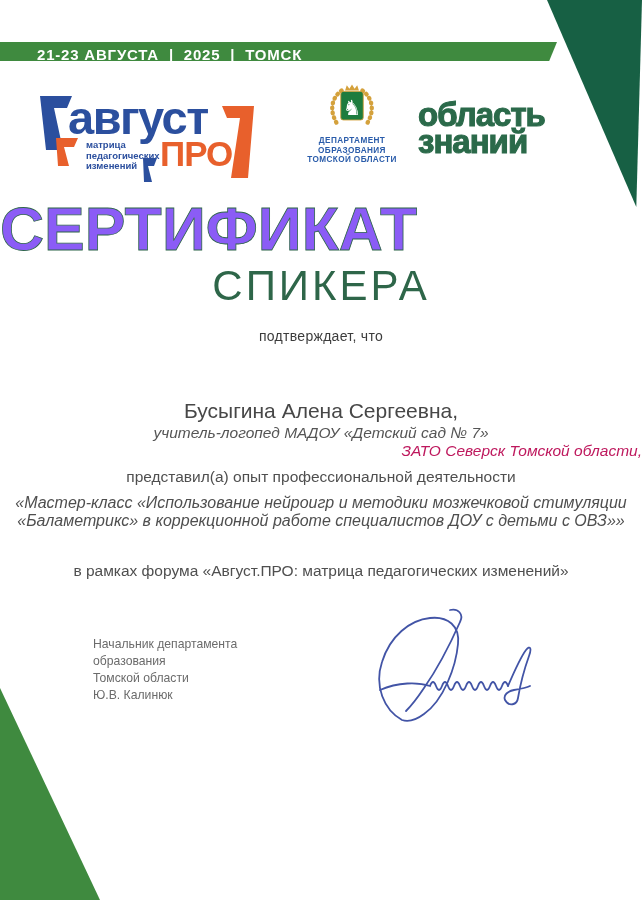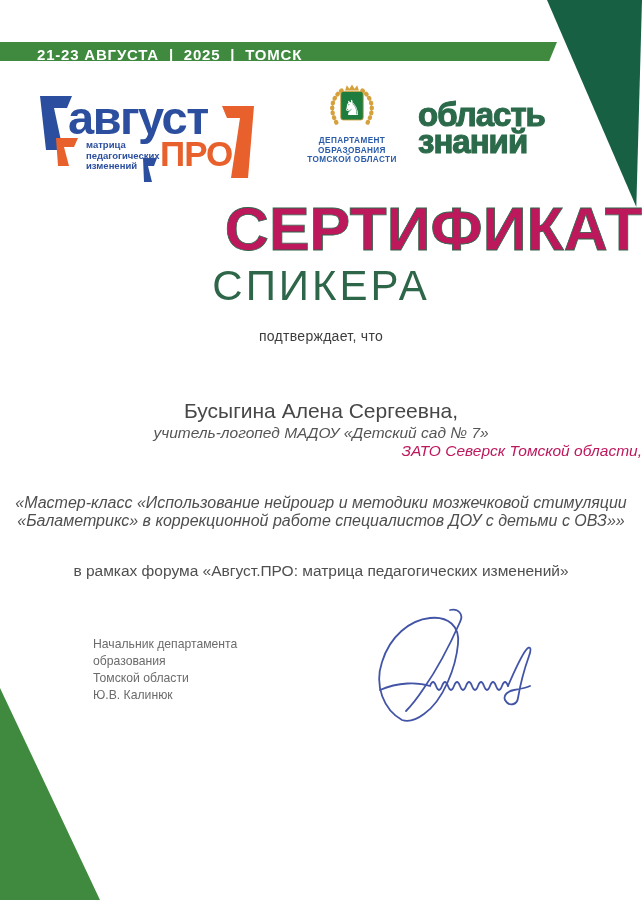--- a/index.html
+++ b/index.html
@@ -25,21 +25,21 @@
     display:block;padding-left:37px;line-height:25px;color:#ffffff;
     font-size:15px;font-weight:bold;letter-spacing:.8px;white-space:pre;
   }
   
   .avgust-logo{position:absolute;left:36px;top:86px;}
   .dept-logo{position:absolute;left:292px;top:84px;width:120px;text-align:center;}
   .dept-lines{margin-top:2px;color:#2a5caa;font-size:8.2px;font-weight:bold;letter-spacing:.4px;line-height:9.5px;text-align:center;}
   .oblast-logo{position:absolute;left:418px;top:101px;color:#2b6a4a;font-weight:900;
     font-size:33px;line-height:27px;letter-spacing:-1px;-webkit-text-stroke:1.1px #2b6a4a;}
   
-  .t-main{position:absolute;left:0;top:194px;width:100%;text-align:right;color:#be185d;
+  .t-main{position:absolute;left:0;top:194px;width:100%;text-align:left;color:#8b5cf6;
     font-size:61px;font-weight:800;letter-spacing:0;-webkit-text-stroke:.8px #2e6649;}
   .t-sub{position:absolute;left:0;top:262px;width:100%;text-align:center;color:#2e6649;
     font-size:42px;font-weight:400;letter-spacing:3px;}
   .t-confirm{position:absolute;left:0;top:328px;width:100%;text-align:center;color:#3c3c3c;
     font-size:14px;letter-spacing:.3px;}
   
   .r-name{position:absolute;left:0;top:399px;width:100%;text-align:center;color:#474747;font-size:21px;}
   .r-role1{position:absolute;left:0;top:424px;width:100%;text-align:center;color:#555;font-size:15.5px;font-style:italic;}
   .r-role2{position:absolute;left:0;top:442px;width:100%;text-align:right;color:#be185d;font-size:15.5px;font-style:italic;}
   .r-action{position:absolute;left:0;top:468px;width:100%;text-align:center;color:#4f4f4f;font-size:15.5px;}
@@ -94,20 +94,21 @@
     <div>знаний</div>
   </div>
 
   <div class="t-main">СЕРТИФИКАТ</div>
   <div class="t-sub">СПИКЕРА</div>
   <div class="t-confirm">подтверждает, что</div>
 
   <div class="r-name">Бусыгина Алена Сергеевна,</div>
   <div class="r-role1">учитель-логопед МАДОУ «Детский сад № 7»</div>
   <div class="r-role2">ЗАТО Северск Томской области,</div>
+  <div class="r-action">представил(а) опыт профессиональной деятельности</div>
   <div class="r-topic1">«Мастер-класс «Использование нейроигр и методики мозжечковой стимуляции</div>
   <div class="r-topic2">«Баламетрикс» в коррекционной работе специалистов ДОУ с детьми с ОВЗ»»</div>
   <div class="r-forum">в рамках форума «Август.ПРО: матрица педагогических изменений»</div>
 
   <div class="signatory">
     <div>Начальник департамента</div>
     <div>образования</div>
     <div>Томской области</div>
     <div>Ю.В. Калинюк</div>
   </div>

